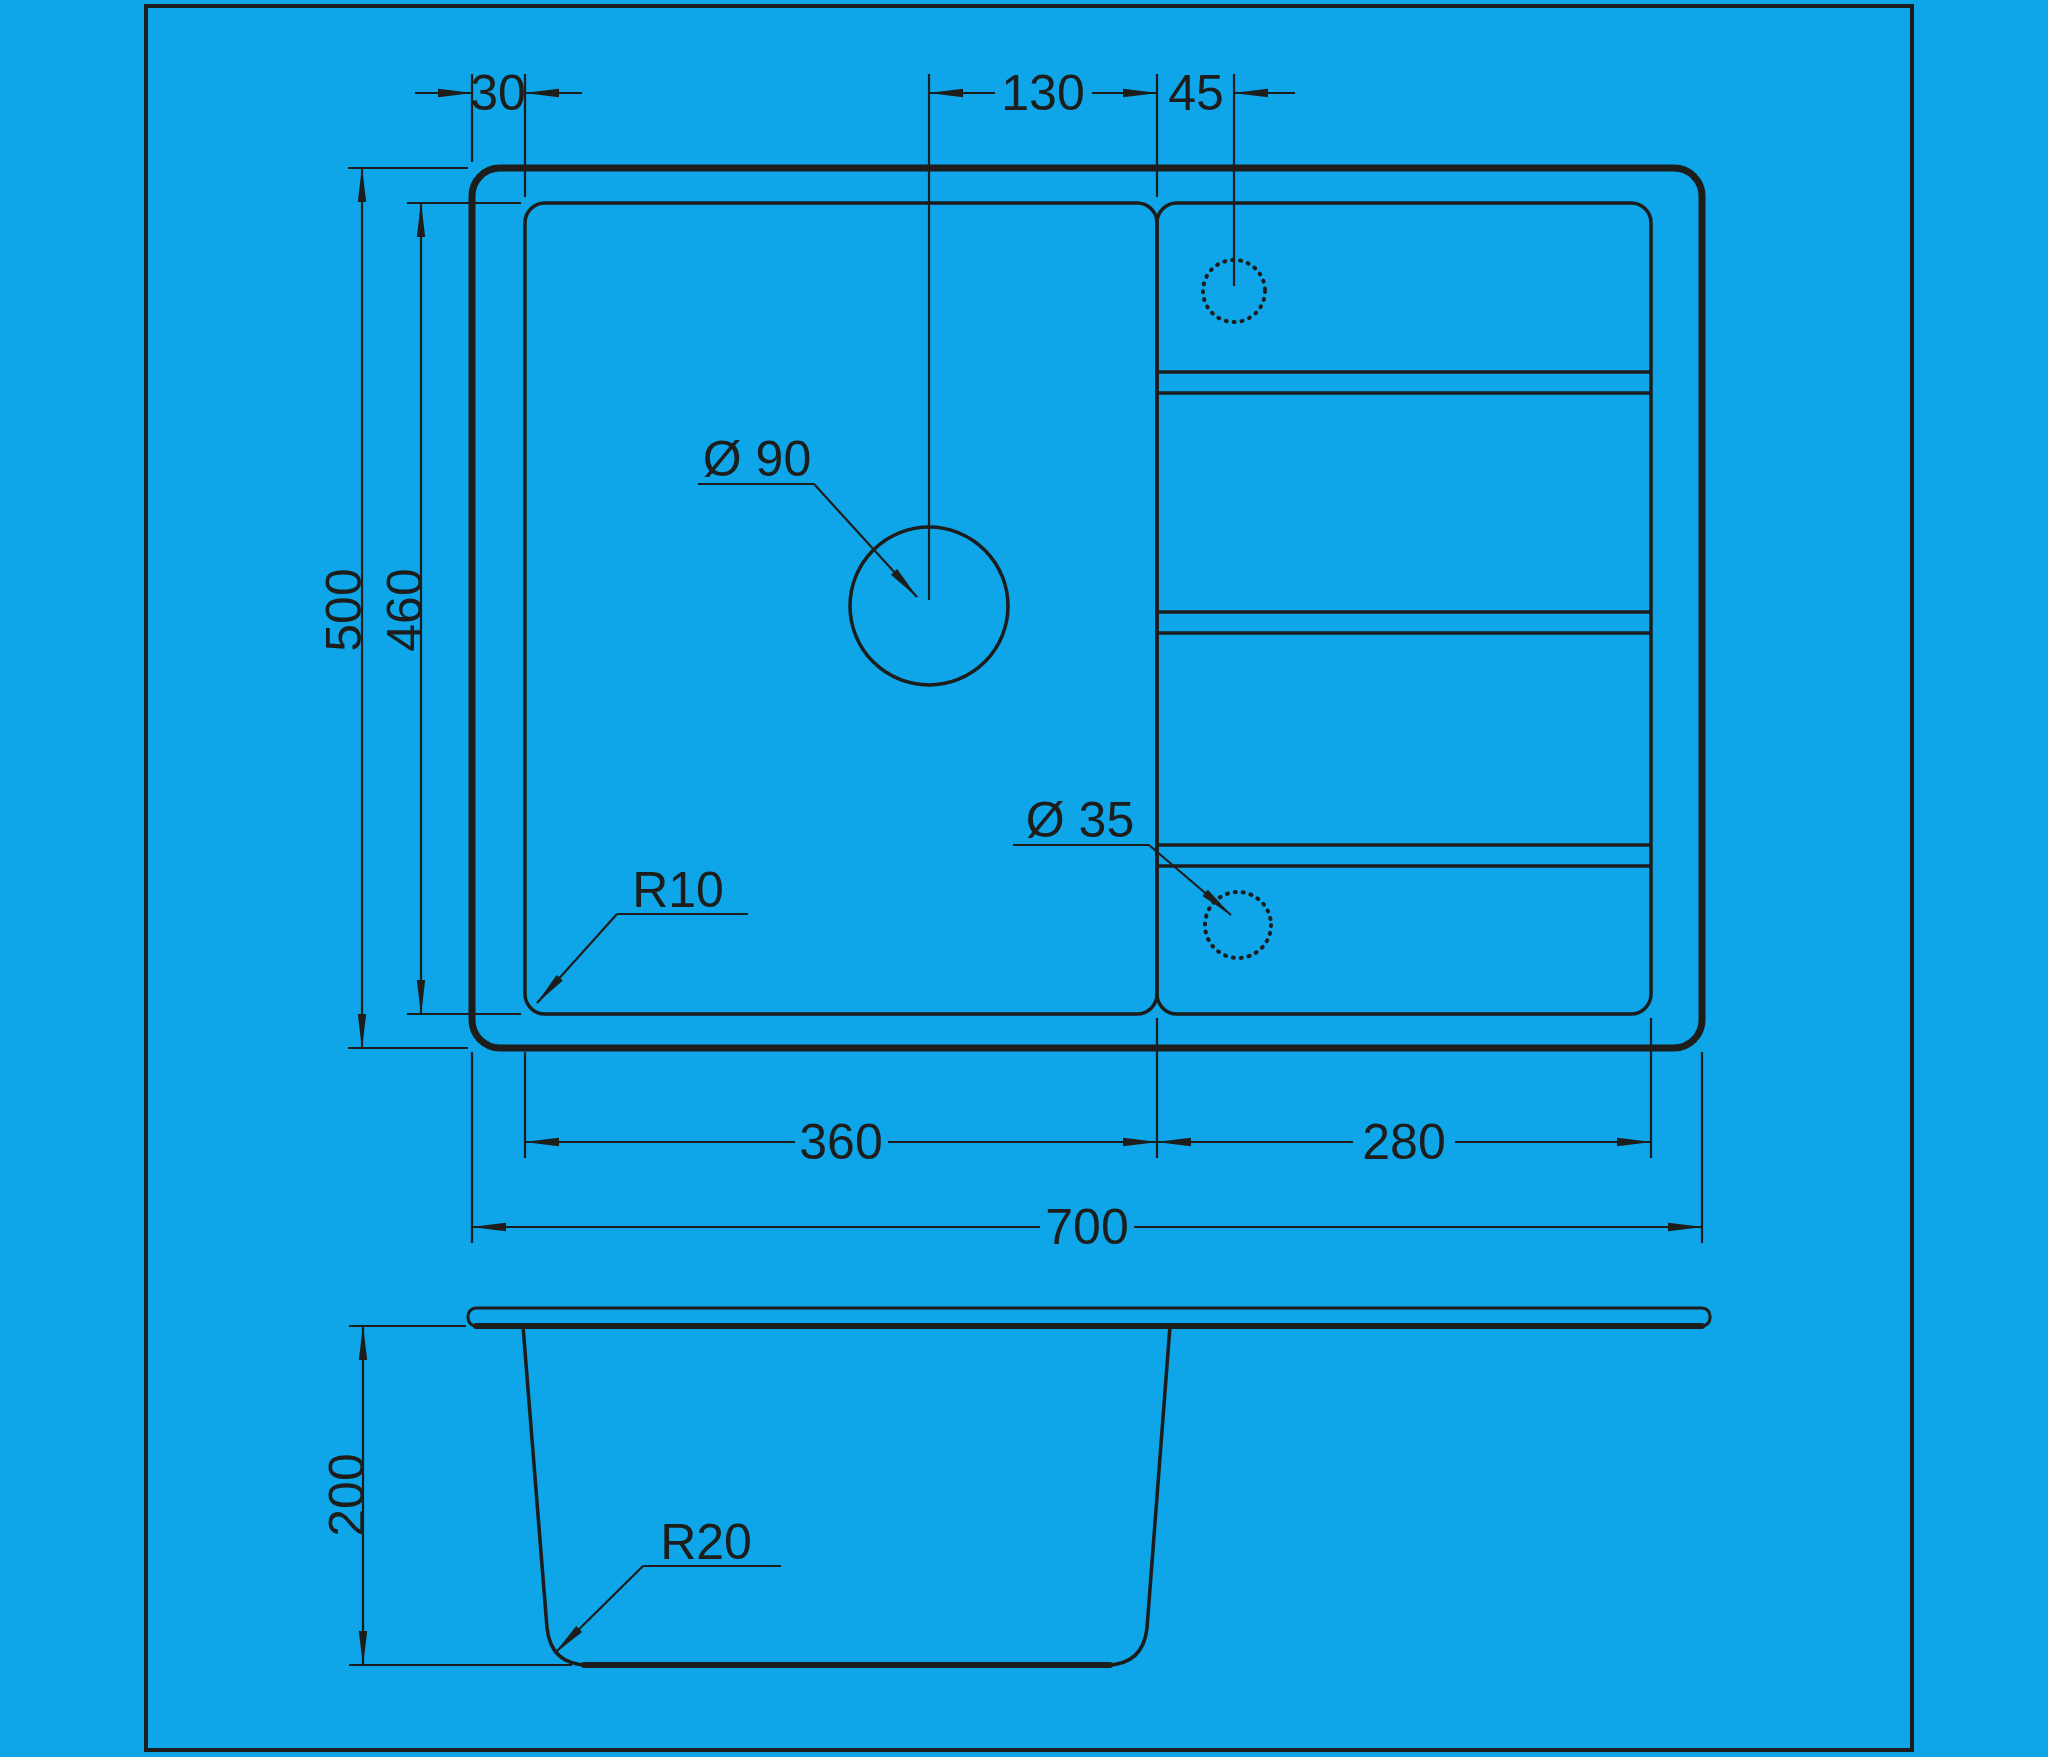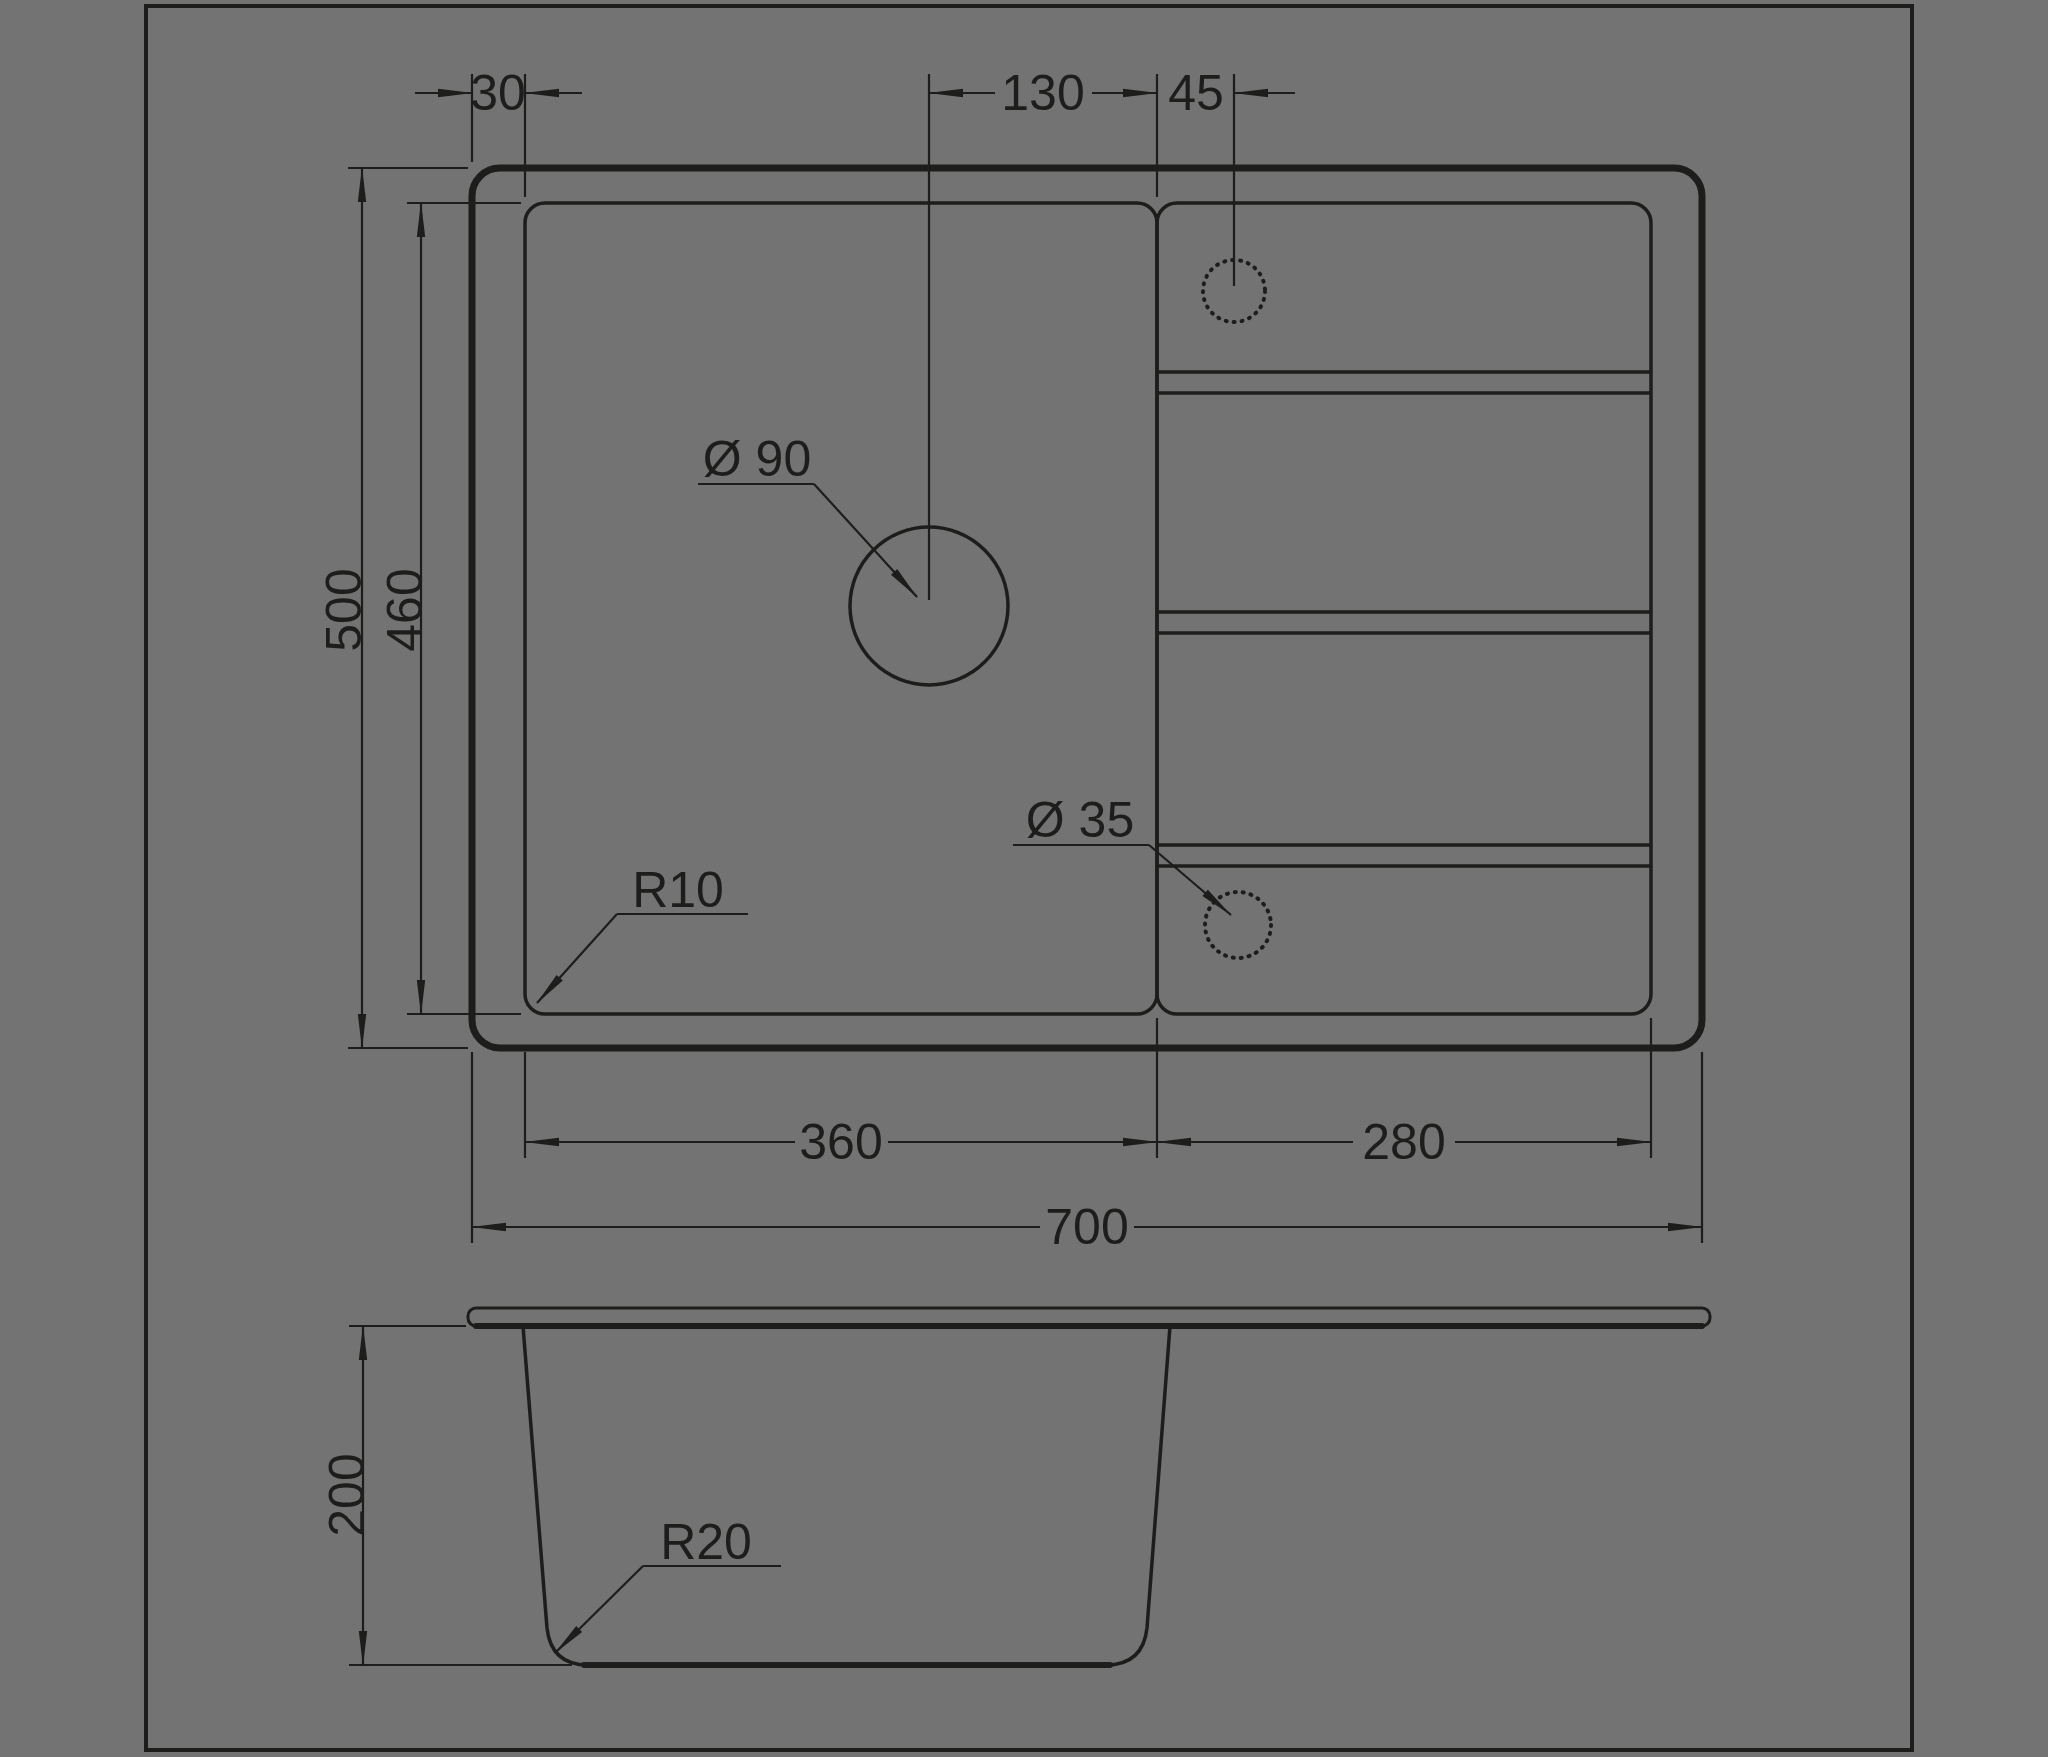--- a/index.html
+++ b/index.html
@@ -1,19 +1,19 @@
 <!DOCTYPE html>
 <html><head>
 <meta charset="utf-8">
 <style>
   html,body{margin:0;padding:0;background:#ffffff;}
   .page{
     position:relative;
     width:2048px;height:1757px;
-    background:#737373;
+    background:#0ea5e9;
     font-family:"Liberation Sans", sans-serif;
     overflow:hidden;
   }
   svg{display:block;}
   text{
     font-family:"Liberation Sans", sans-serif;
     font-size:50px;
     fill:#1d1d1b;
   }
   .thin  {stroke:#1d1d1b;stroke-width:3.5;fill:none;}

